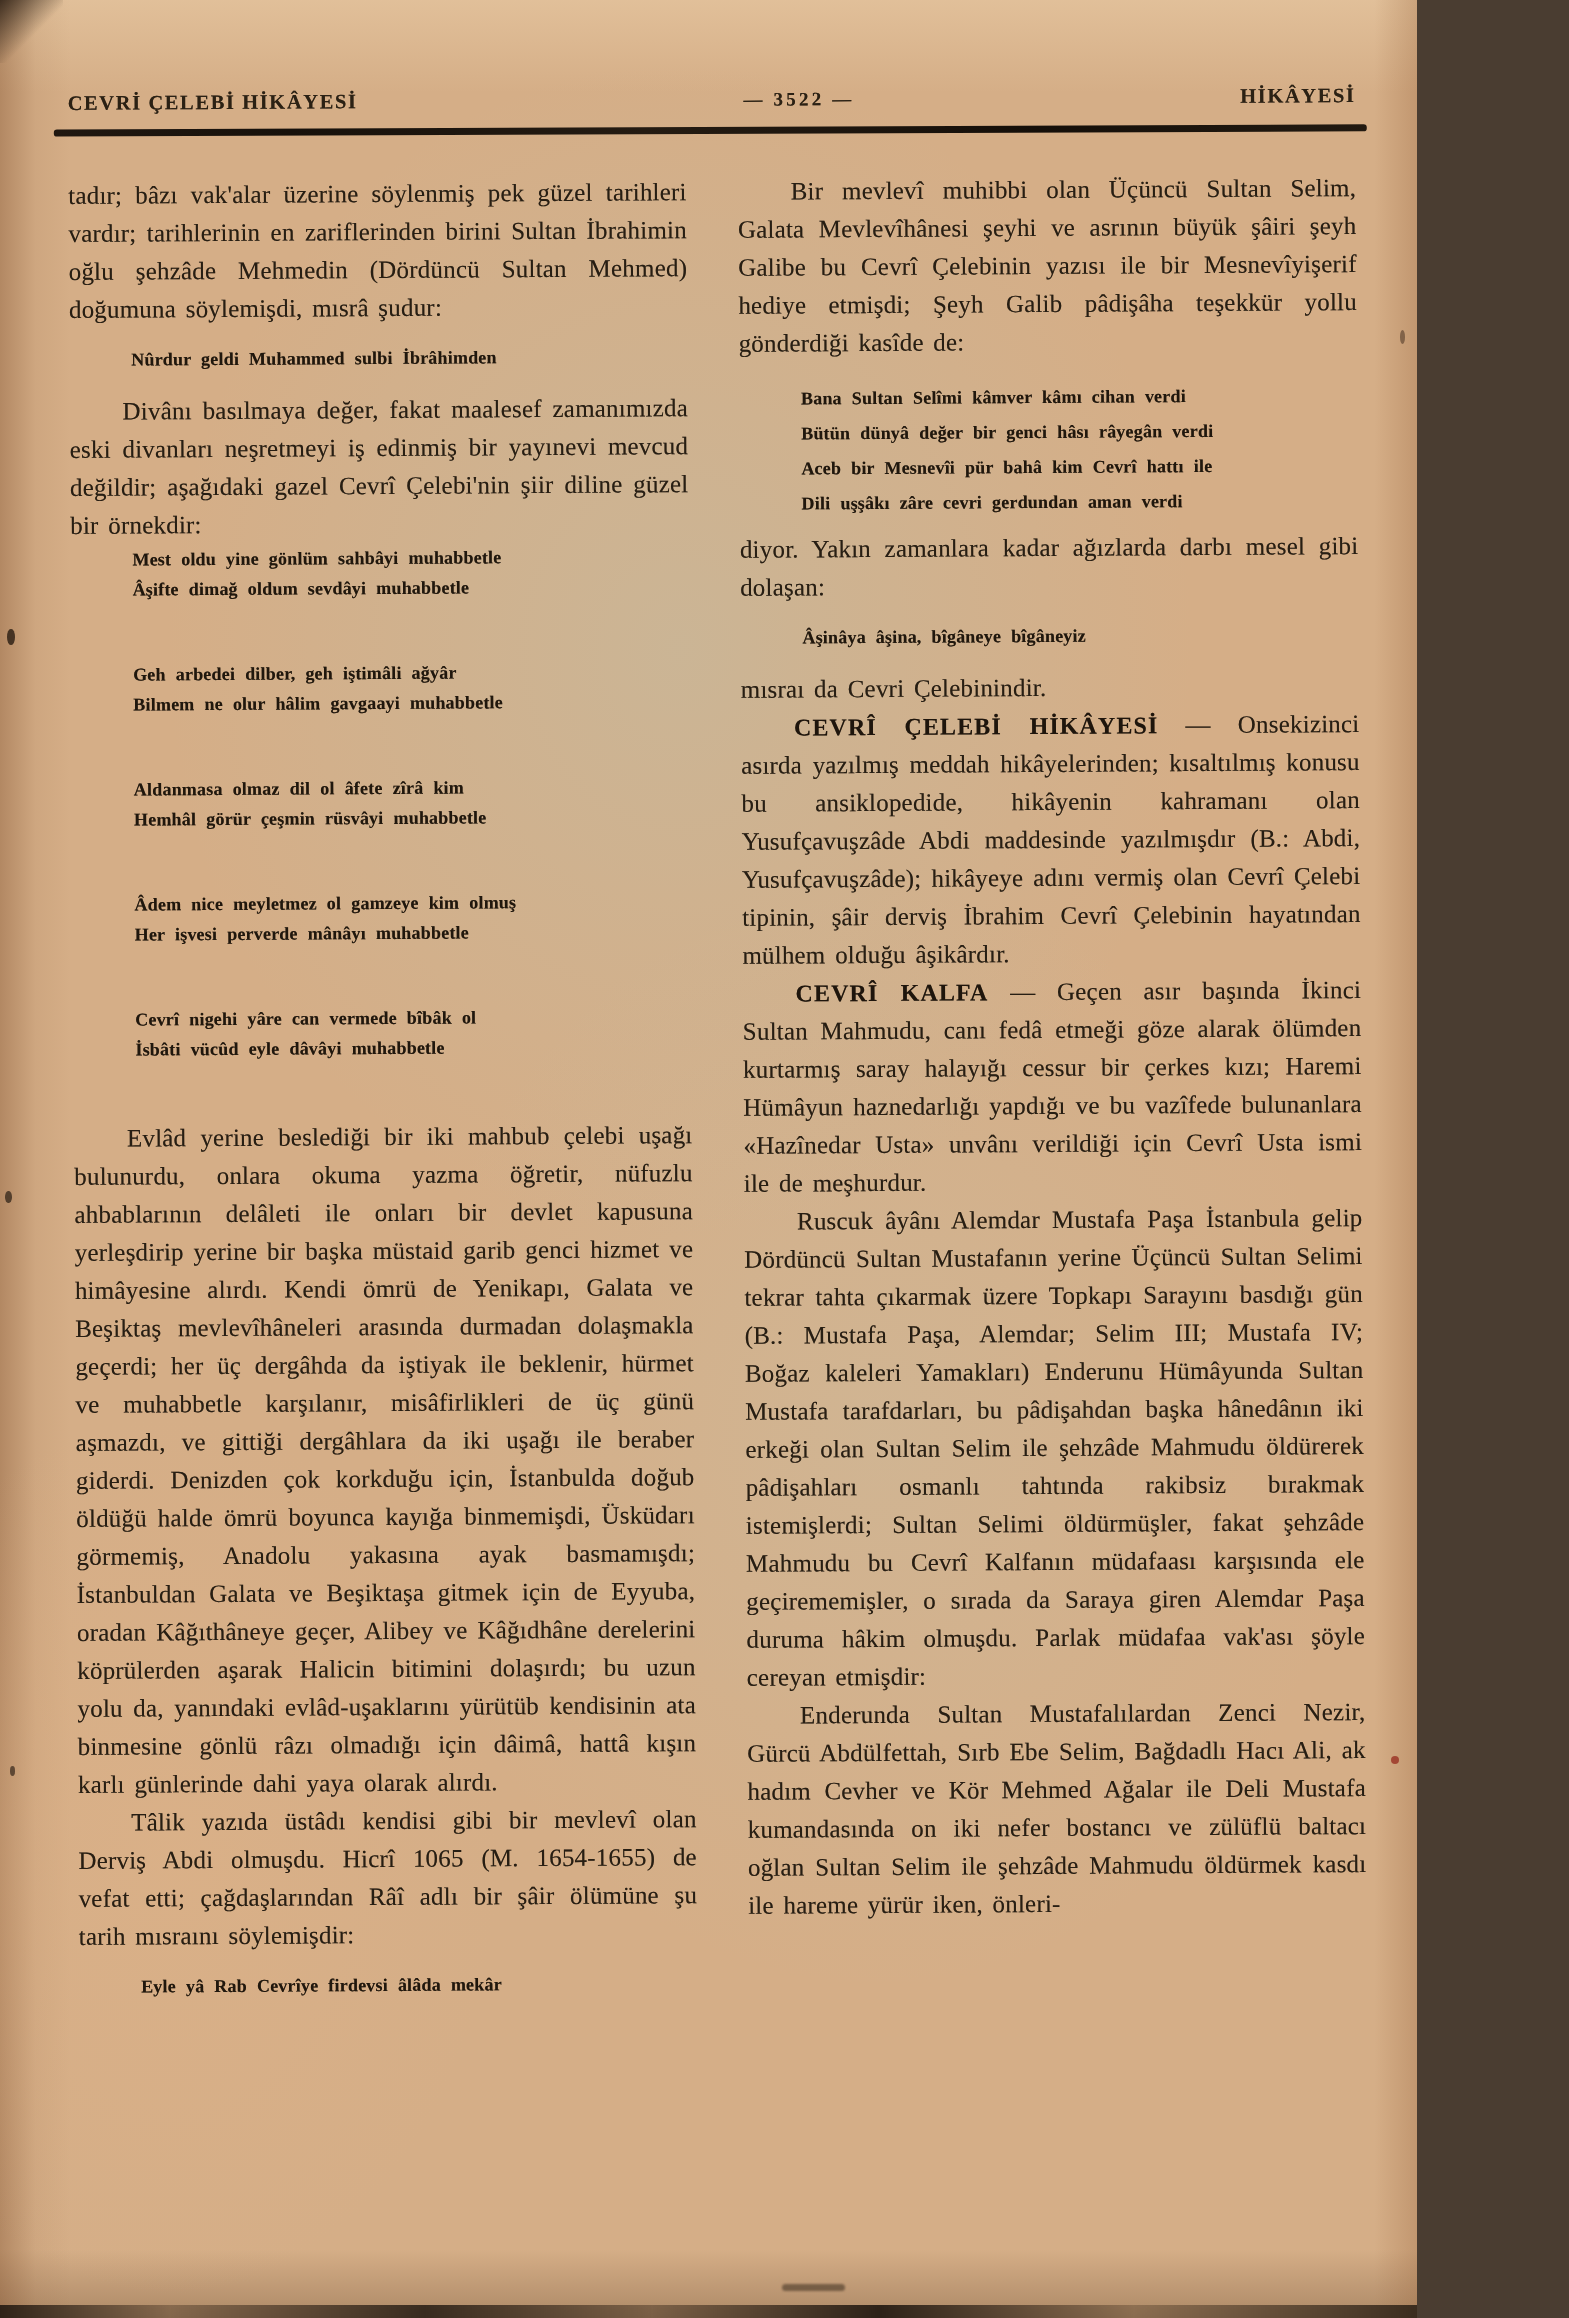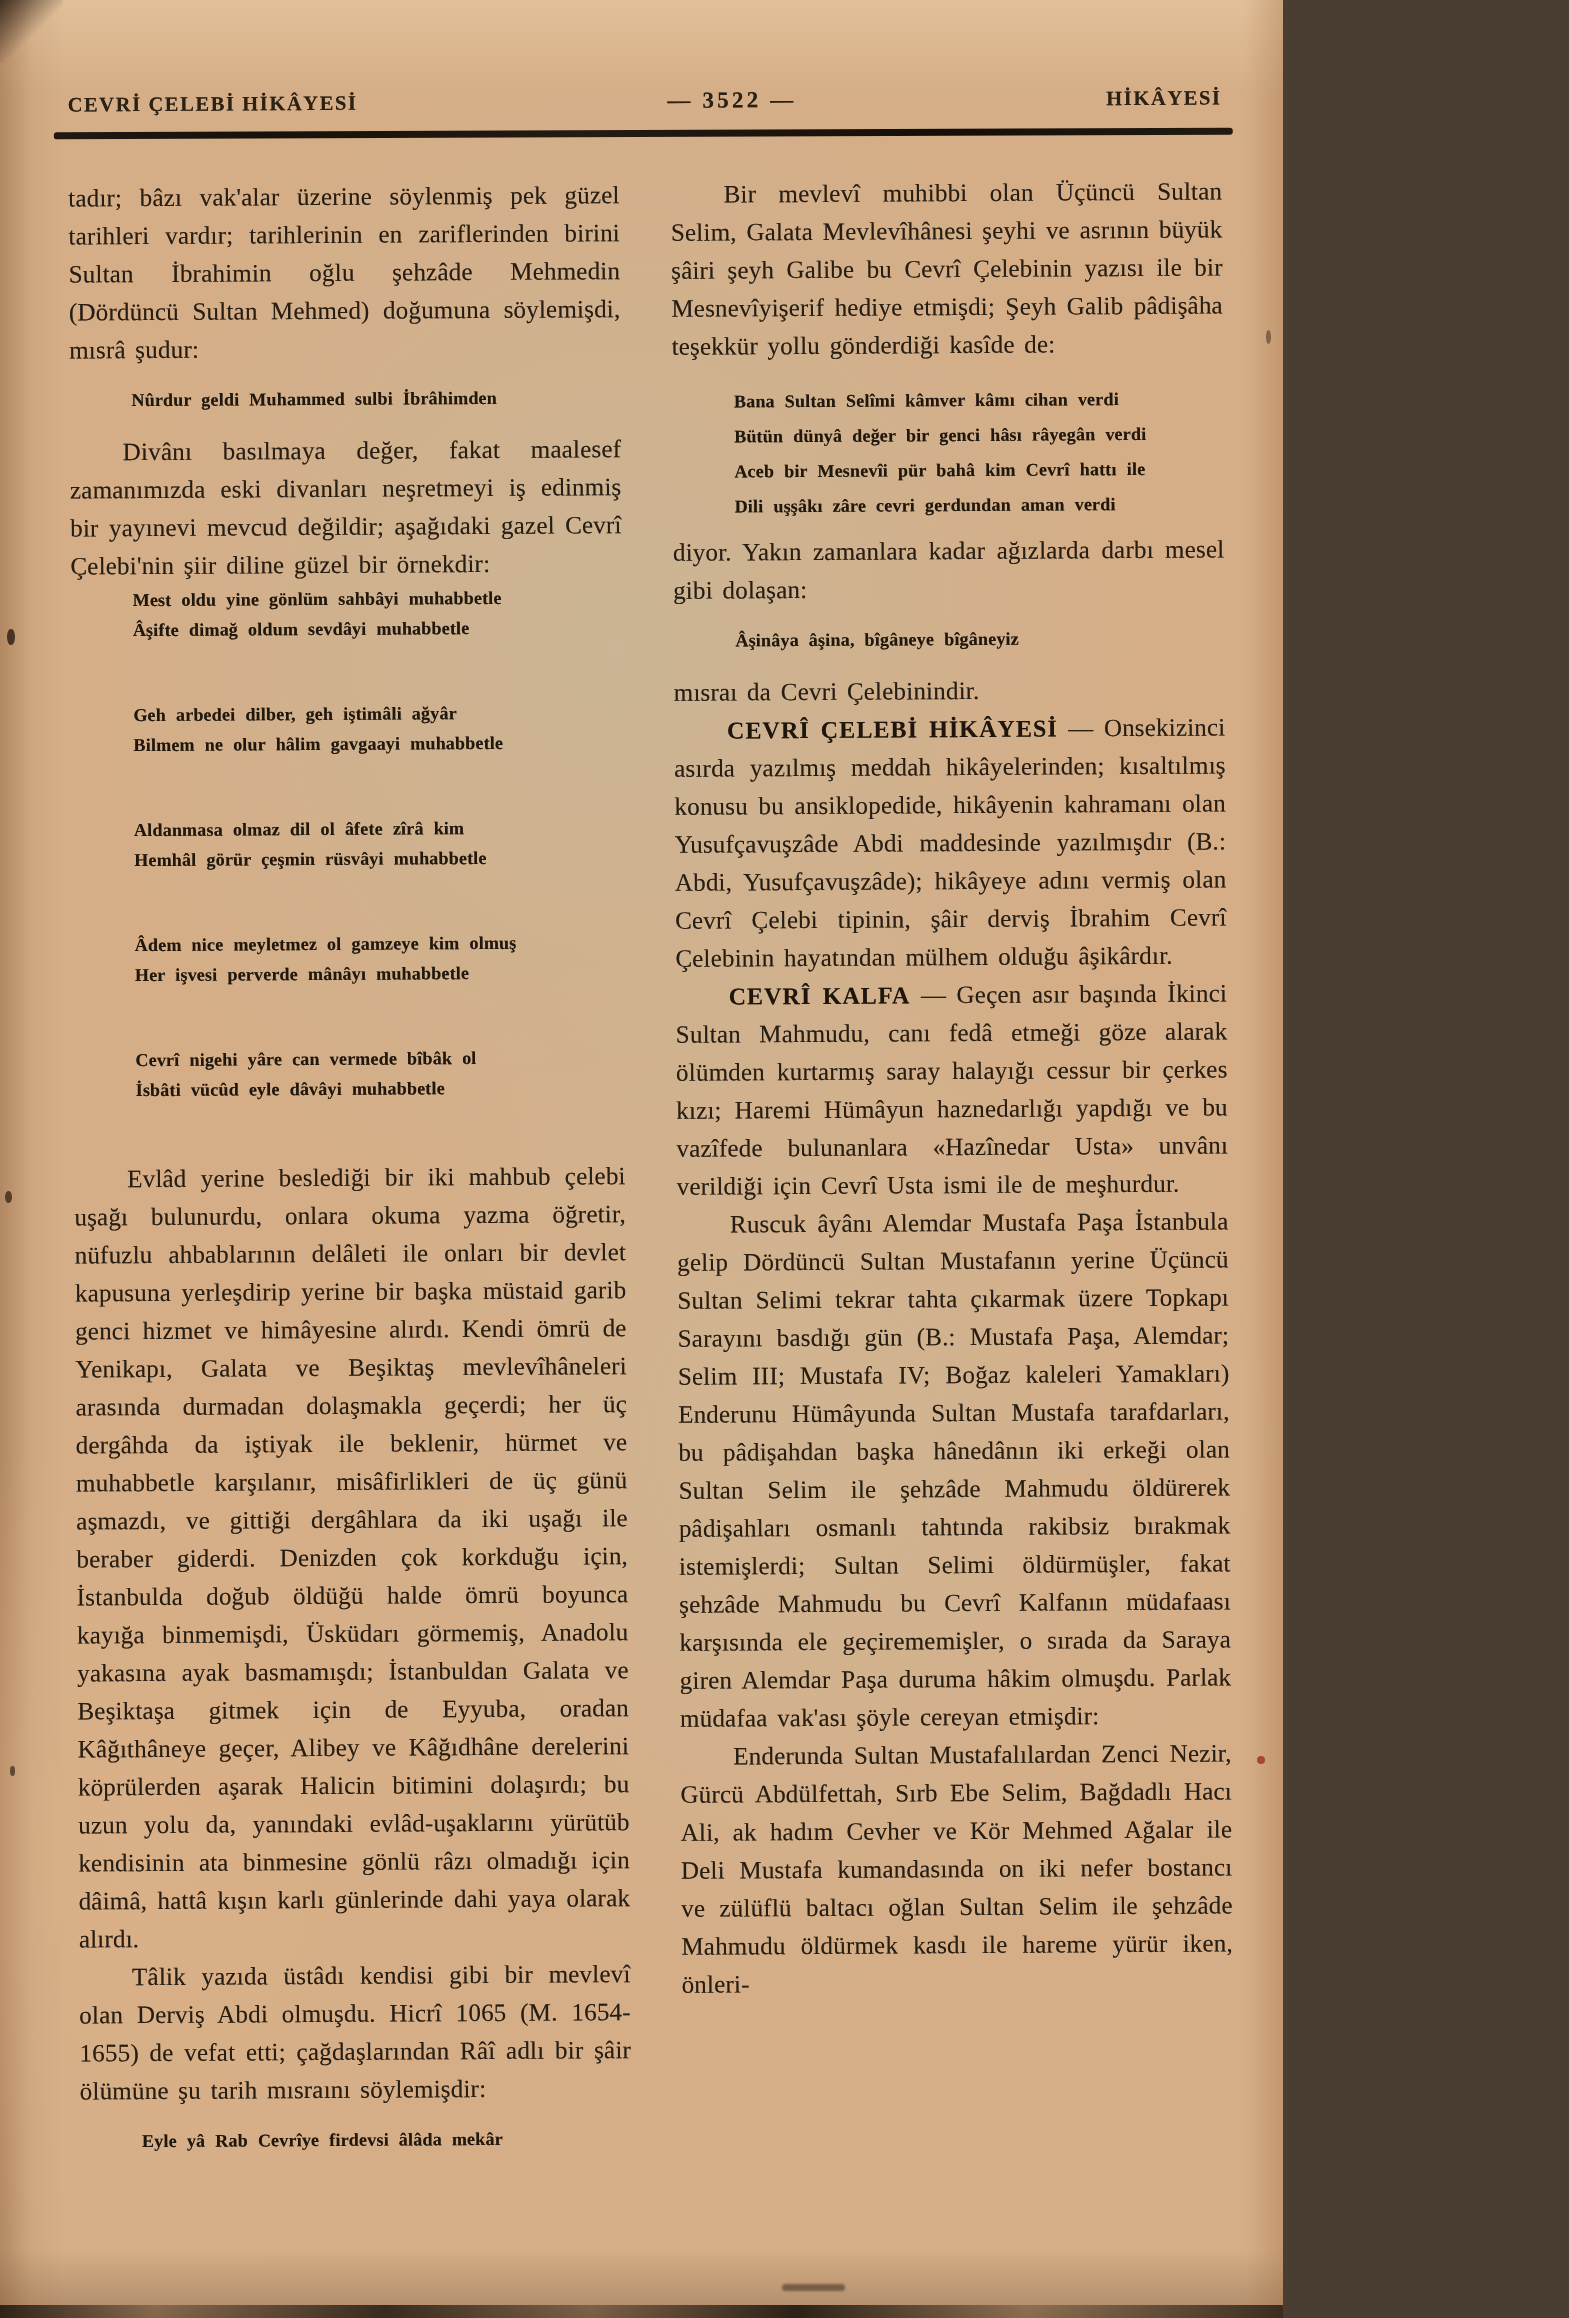--- a/index.html
+++ b/index.html
@@ -1,19 +1,19 @@
 <!DOCTYPE html>
 <html lang="tr" style="font-size:8.4px"><head>
 <meta charset="utf-8">
 <title>Document</title>
 <style>
   html,body{margin:0;padding:0;background:#4a3d31;}
   .page{
     position:relative;
-    width:1283px;height:2319px;
+    width:1417px;height:2319px;
     overflow:hidden;
     background-color:#d5ae87;
     background-image:
       radial-gradient(ellipse 737px 842px at 48% 28%, rgba(186,192,172,0.38), rgba(186,192,172,0) 70%),
       radial-gradient(ellipse 684px 790px at 62% 62%, rgba(196,198,176,0.28), rgba(196,198,176,0) 70%),
       radial-gradient(ellipse 474px 632px at 12% 80%, rgba(222,178,136,0.5), rgba(222,178,136,0) 70%),
       linear-gradient(90deg, rgba(122,74,40,0.38), rgba(122,74,40,0.08) 2.5%, rgba(122,74,40,0) 5%),
       linear-gradient(270deg, rgba(150,98,58,0.30), rgba(150,98,58,0) 3%),
       linear-gradient(180deg, rgba(235,206,168,0.55), rgba(235,206,168,0) 4%),
       linear-gradient(0deg, rgba(96,66,40,0.35), rgba(96,66,40,0) 3%);
@@ -25,21 +25,21 @@
     transform:rotate(-0.35deg);
     transform-origin:50% 0;
   }
   .header{
     display:flex;justify-content:space-between;align-items:baseline;
     padding:88px 62px 0 67px;
     font-weight:bold;font-size:20.5px;letter-spacing:1.6px;
     color:#2b2114;
     text-shadow:0 0 0.5px rgba(43,33,20,0.55);
   }
-  .h-center{font-size:23px;letter-spacing:3.2px;font-family:Liberation Serif, serif;}
+  .h-center{font-size:19px;letter-spacing:3.2px;font-family:Liberation Serif, serif;}
   .rule{
     height:6.8px;margin:16px 51px 0 53px;
     background:linear-gradient(90deg,#201811 0%,#17110b 18%,#241b12 45%,#150f09 75%,#221a11 100%);
     border-radius:3.2px;
     transform:rotate(0.12deg);
   }
   .columns{
     display:flex;gap:51px;
     padding:39px 62px 0 67px;
   }

